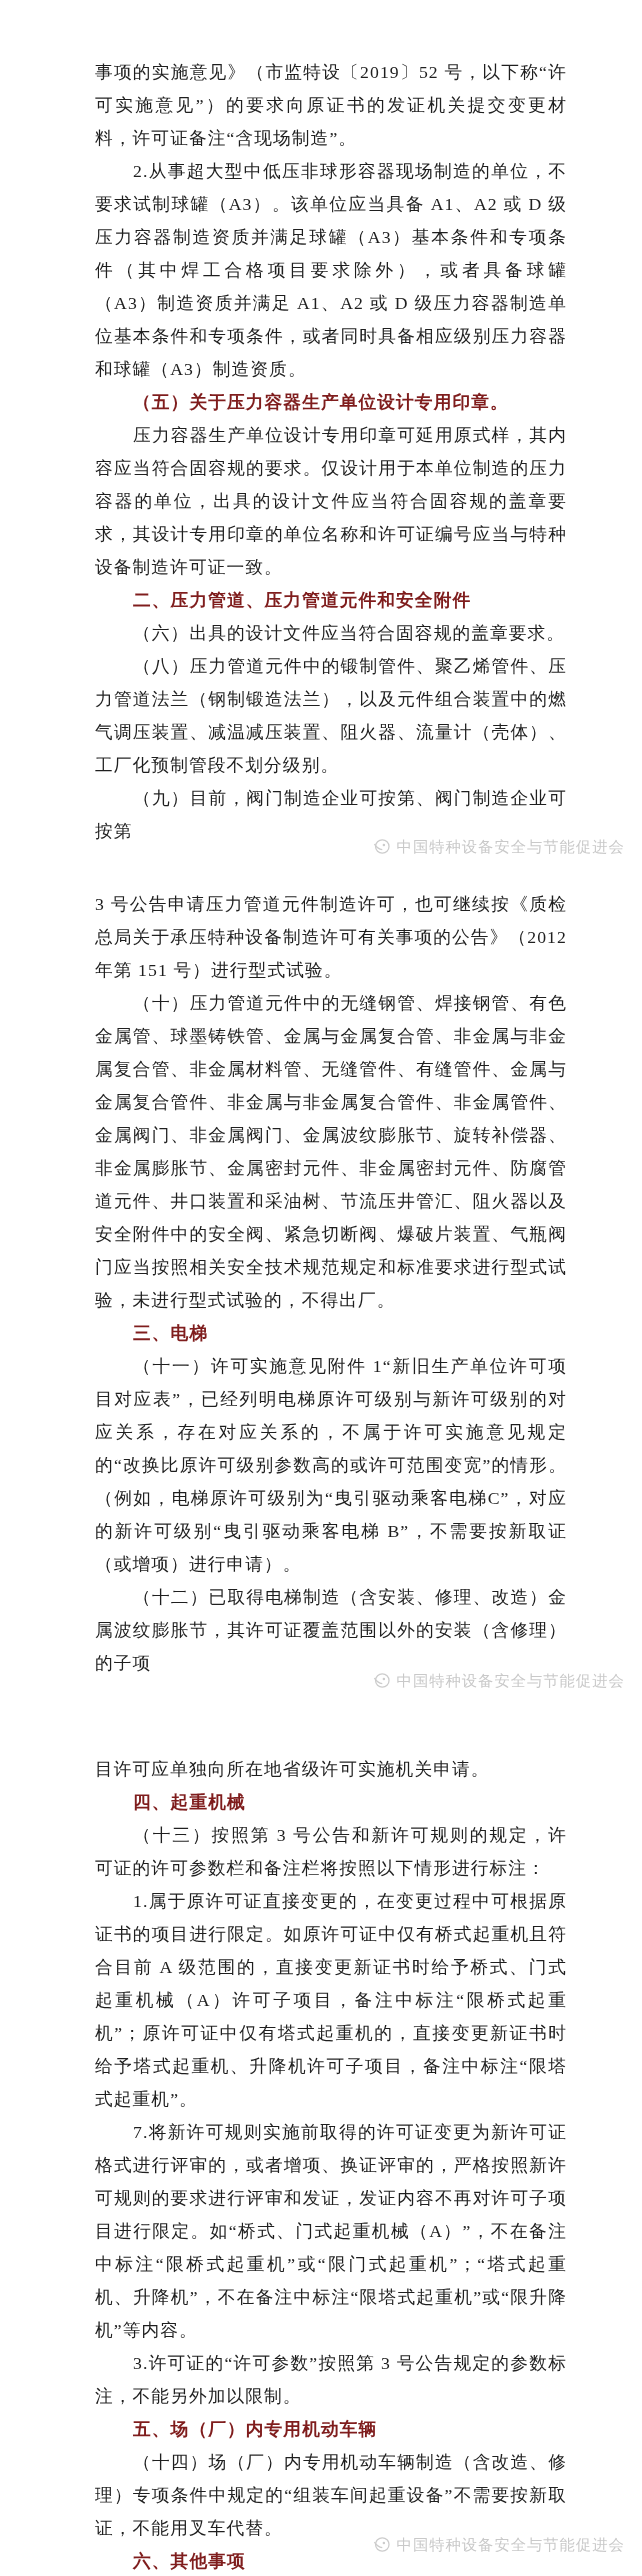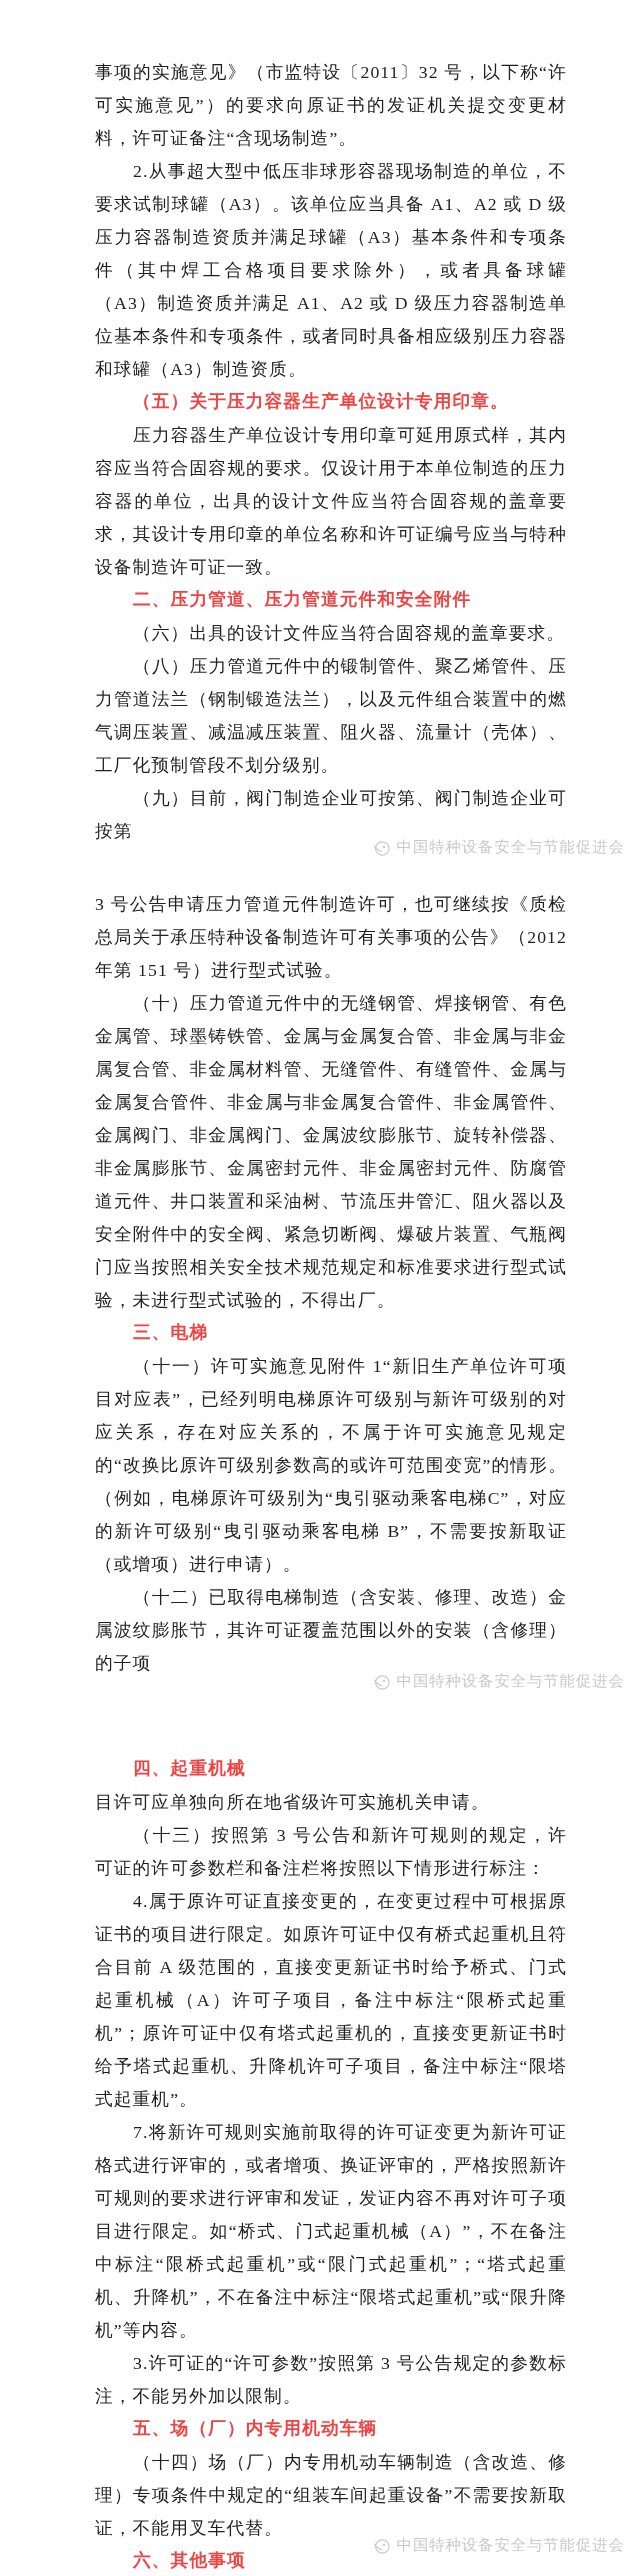--- a/index.html
+++ b/index.html
@@ -11,60 +11,60 @@
   .page{position:absolute;left:95px;width:472px;}
   #page1{top:56px;}
   #page2{top:888px;}
   #page3{top:1753px;}
   .para{
     margin:0;font-size:17.7px;line-height:33px;letter-spacing:1.1px;
     text-align:justify;text-justify:inter-character;
   }
   .indent{text-indent:2.15em;}
   .heading{
-    font-family:Liberation Mono, monospace;
-    font-weight:bold;color:#ef4444;
+    font-family:Liberation Serif, serif;
+    font-weight:bold;color:#7f1d1d;
   }
   .watermark{
-    position:absolute;left:372px;display:flex;align-items:flex-end;gap:5.6px;
+    position:absolute;left:372px;display:flex;align-items:flex-start;gap:5.6px;
     font-family:"Liberation Sans","DejaVu Sans",sans-serif;
     font-size:15.3px;letter-spacing:1px;color:#c9c9c9;white-space:nowrap;
   }
   #wm1{top:837px;}
   #wm2{top:1671px;}
   #wm3{top:2535px;}
   .wm-logo{width:19px;height:19px;flex:0 0 auto;}
 </style>
 </head>
 <body>
 
 <div class="page" id="page1">
-  <p class="para">事项的实施意见》（市监特设〔2011〕32 号，以下称“许可实施意见”）的要求向原证书的发证机关提交变更材料，许可证备注“含现场制造”。</p>
+  <p class="para">事项的实施意见》（市监特设〔2019〕52 号，以下称“许可实施意见”）的要求向原证书的发证机关提交变更材料，许可证备注“含现场制造”。</p>
   <p class="para indent">2.从事超大型中低压非球形容器现场制造的单位，不要求试制球罐（A3）。该单位应当具备 A1、A2 或 D 级压力容器制造资质并满足球罐（A3）基本条件和专项条件（其中焊工合格项目要求除外），或者具备球罐（A3）制造资质并满足 A1、A2 或 D 级压力容器制造单位基本条件和专项条件，或者同时具备相应级别压力容器和球罐（A3）制造资质。</p>
   <p class="para indent heading">（五）关于压力容器生产单位设计专用印章。</p>
   <p class="para indent">压力容器生产单位设计专用印章可延用原式样，其内容应当符合固容规的要求。仅设计用于本单位制造的压力容器的单位，出具的设计文件应当符合固容规的盖章要求，其设计专用印章的单位名称和许可证编号应当与特种设备制造许可证一致。</p>
   <p class="para indent heading">二、压力管道、压力管道元件和安全附件</p>
   <p class="para indent">（六）出具的设计文件应当符合固容规的盖章要求。</p>
   <p class="para indent">（八）压力管道元件中的锻制管件、聚乙烯管件、压力管道法兰（钢制锻造法兰），以及元件组合装置中的燃气调压装置、减温减压装置、阻火器、流量计（壳体）、工厂化预制管段不划分级别。</p>
   <p class="para indent">（九）目前，阀门制造企业可按第、阀门制造企业可按第</p>
 </div>
 
 <div class="page" id="page2">
   <p class="para">3 号公告申请压力管道元件制造许可，也可继续按《质检总局关于承压特种设备制造许可有关事项的公告》（2012 年第 151 号）进行型式试验。</p>
   <p class="para indent">（十）压力管道元件中的无缝钢管、焊接钢管、有色金属管、球墨铸铁管、金属与金属复合管、非金属与非金属复合管、非金属材料管、无缝管件、有缝管件、金属与金属复合管件、非金属与非金属复合管件、非金属管件、金属阀门、非金属阀门、金属波纹膨胀节、旋转补偿器、非金属膨胀节、金属密封元件、非金属密封元件、防腐管道元件、井口装置和采油树、节流压井管汇、阻火器以及安全附件中的安全阀、紧急切断阀、爆破片装置、气瓶阀门应当按照相关安全技术规范规定和标准要求进行型式试验，未进行型式试验的，不得出厂。</p>
   <p class="para indent heading">三、电梯</p>
   <p class="para indent">（十一）许可实施意见附件 1“新旧生产单位许可项目对应表”，已经列明电梯原许可级别与新许可级别的对应关系，存在对应关系的，不属于许可实施意见规定的“改换比原许可级别参数高的或许可范围变宽”的情形。（例如，电梯原许可级别为“曳引驱动乘客电梯C”，对应的新许可级别“曳引驱动乘客电梯 B”，不需要按新取证（或增项）进行申请）。</p>
   <p class="para indent">（十二）已取得电梯制造（含安装、修理、改造）金属波纹膨胀节，其许可证覆盖范围以外的安装（含修理）的子项</p>
 </div>
 
 <div class="page" id="page3">
+  <p class="para">目许可应单独向所在地省级许可实施机关申请。</p>
   <p class="para indent heading">四、起重机械</p>
-  <p class="para">目许可应单独向所在地省级许可实施机关申请。</p>
   <p class="para indent">（十三）按照第 3 号公告和新许可规则的规定，许可证的许可参数栏和备注栏将按照以下情形进行标注：</p>
-  <p class="para indent">4.属于原许可证直接变更的，在变更过程中可根据原证书的项目进行限定。如原许可证中仅有桥式起重机且符合目前 A 级范围的，直接变更新证书时给予桥式、门式起重机械（A）许可子项目，备注中标注“限桥式起重机”；原许可证中仅有塔式起重机的，直接变更新证书时给予塔式起重机、升降机许可子项目，备注中标注“限塔式起重机”。</p>
+  <p class="para indent">1.属于原许可证直接变更的，在变更过程中可根据原证书的项目进行限定。如原许可证中仅有桥式起重机且符合目前 A 级范围的，直接变更新证书时给予桥式、门式起重机械（A）许可子项目，备注中标注“限桥式起重机”；原许可证中仅有塔式起重机的，直接变更新证书时给予塔式起重机、升降机许可子项目，备注中标注“限塔式起重机”。</p>
   <p class="para indent">7.将新许可规则实施前取得的许可证变更为新许可证格式进行评审的，或者增项、换证评审的，严格按照新许可规则的要求进行评审和发证，发证内容不再对许可子项目进行限定。如“桥式、门式起重机械（A）”，不在备注中标注“限桥式起重机”或“限门式起重机”；“塔式起重机、升降机”，不在备注中标注“限塔式起重机”或“限升降机”等内容。</p>
   <p class="para indent">3.许可证的“许可参数”按照第 3 号公告规定的参数标注，不能另外加以限制。</p>
   <p class="para indent heading">五、场（厂）内专用机动车辆</p>
   <p class="para indent">（十四）场（厂）内专用机动车辆制造（含改造、修理）专项条件中规定的“组装车间起重设备”不需要按新取证，不能用叉车代替。</p>
   <p class="para indent heading">六、其他事项</p>
 </div>
 
 <div class="watermark" id="wm1">
   <svg class="wm-logo" viewBox="0 0 24 24">
     <circle cx="13" cy="12" r="8.5" fill="none" stroke="#cccccc" stroke-width="1.6"></circle>

